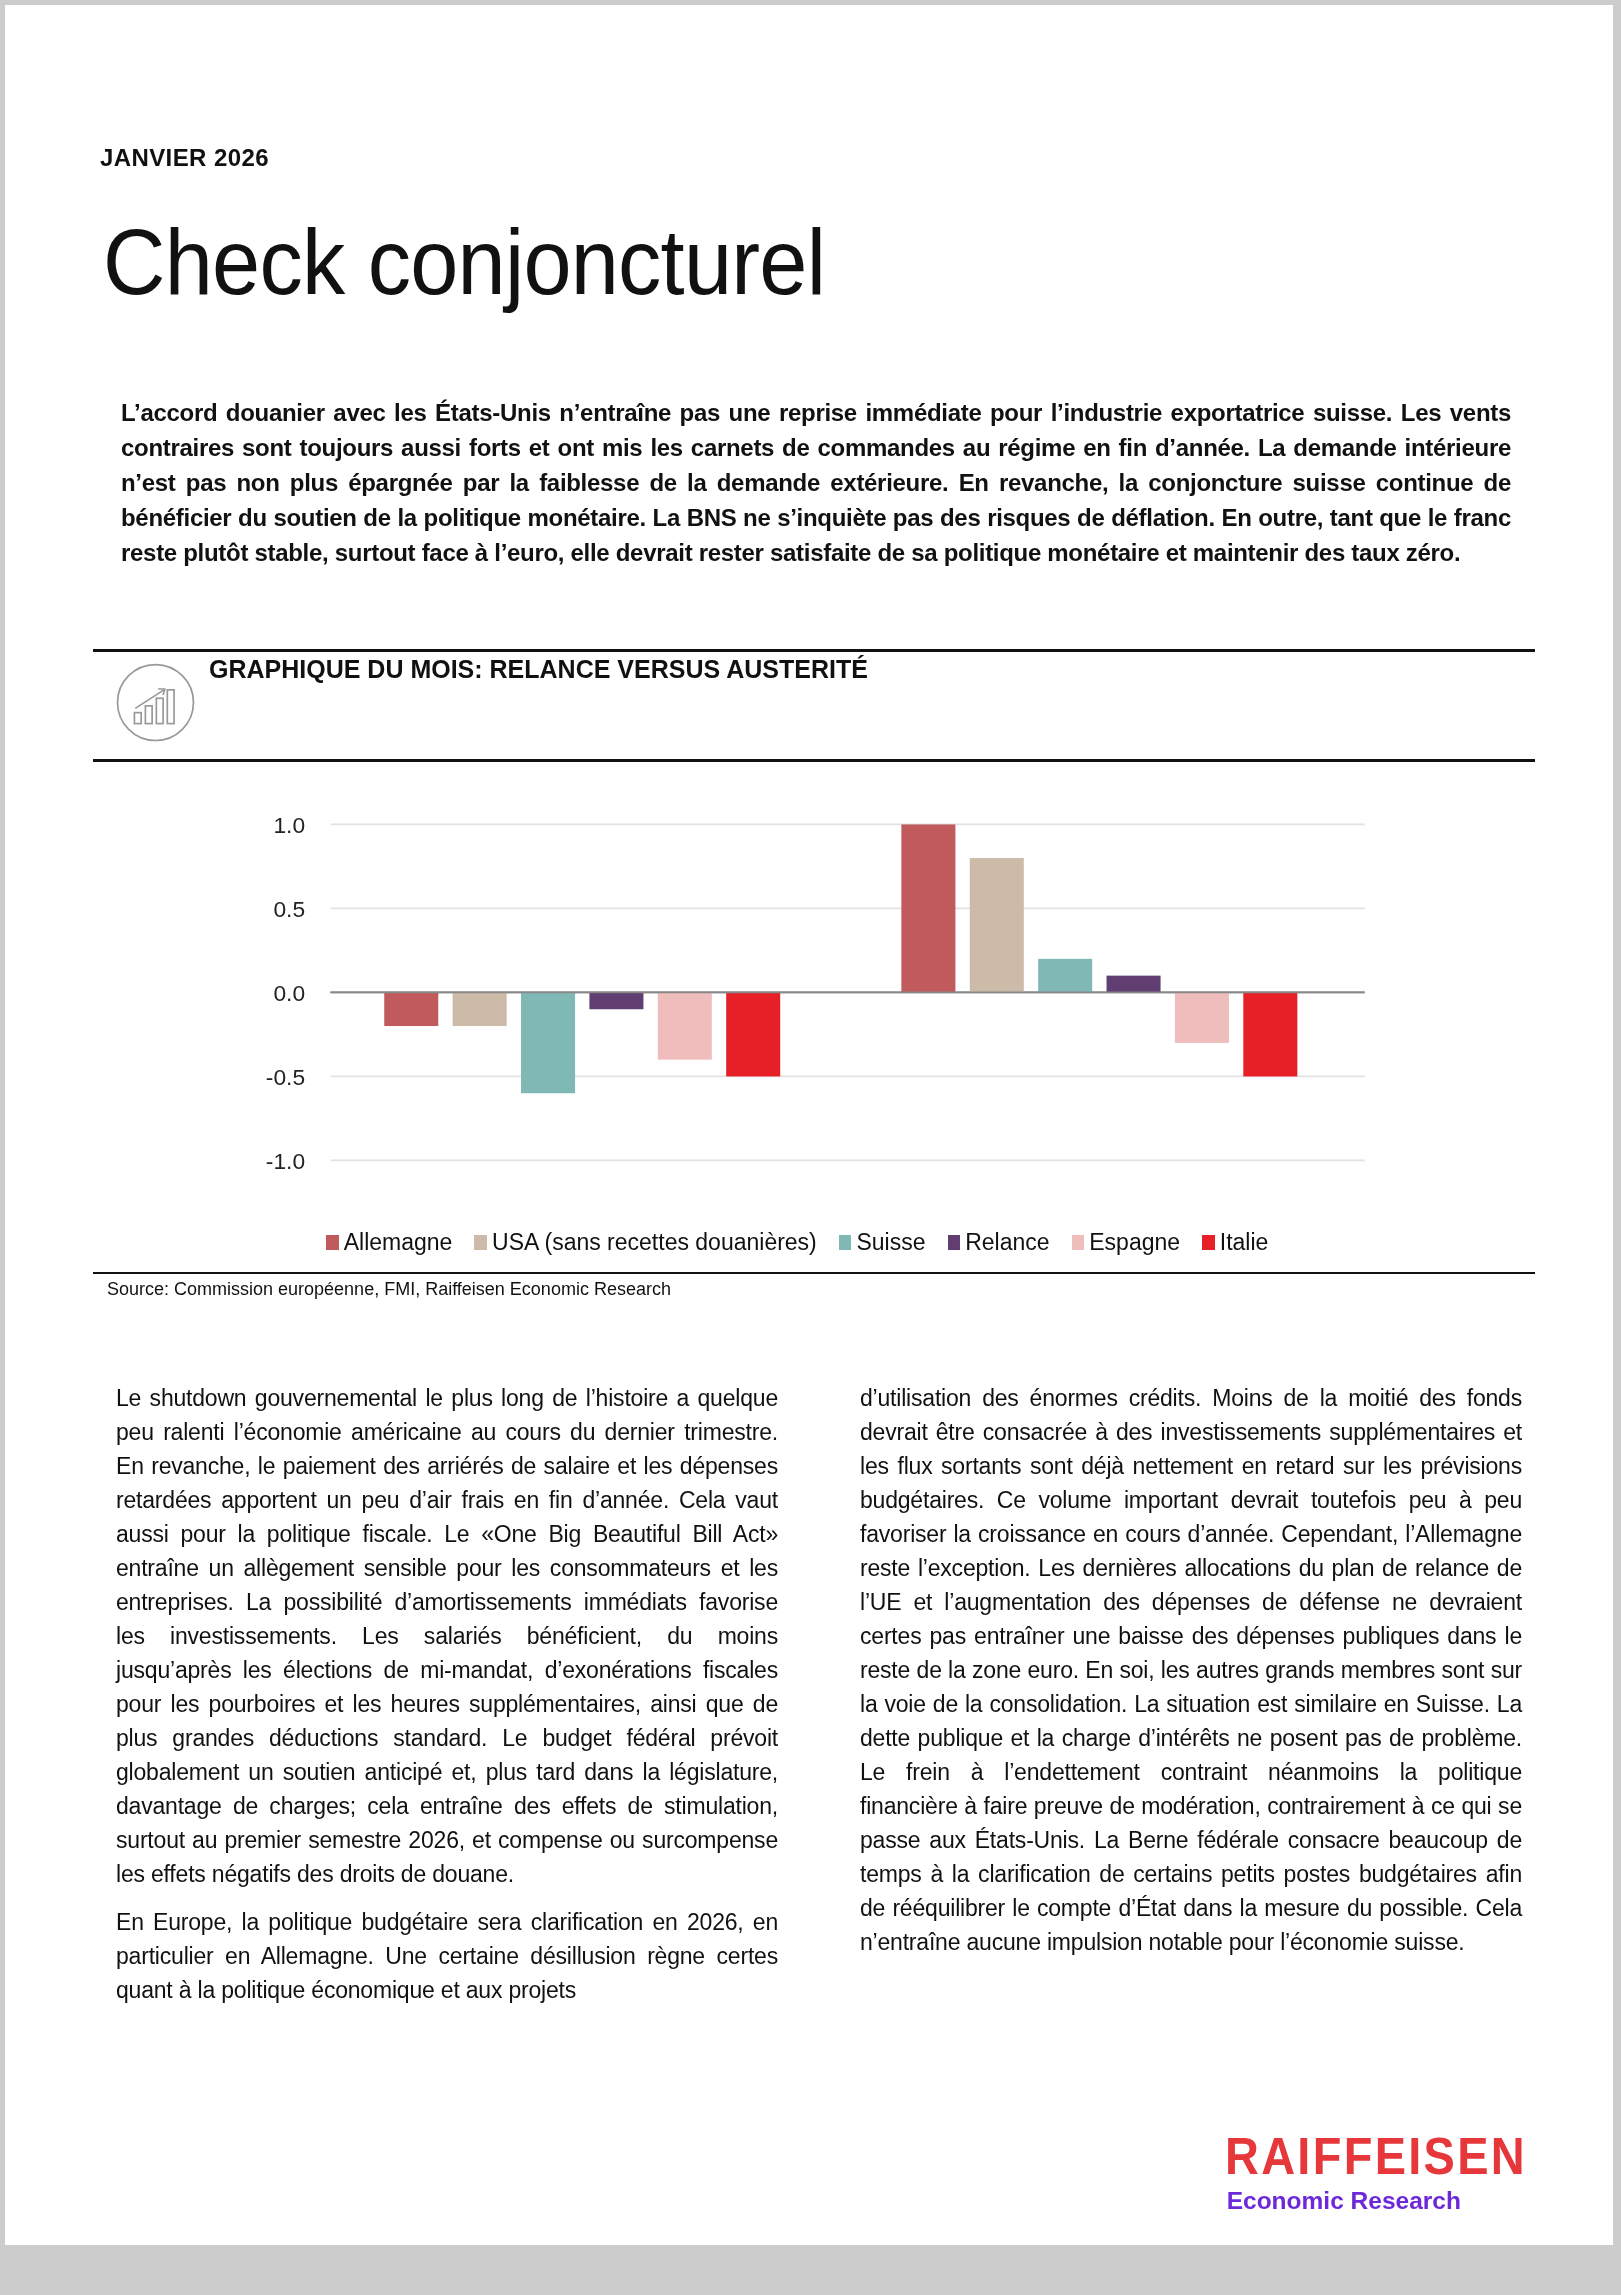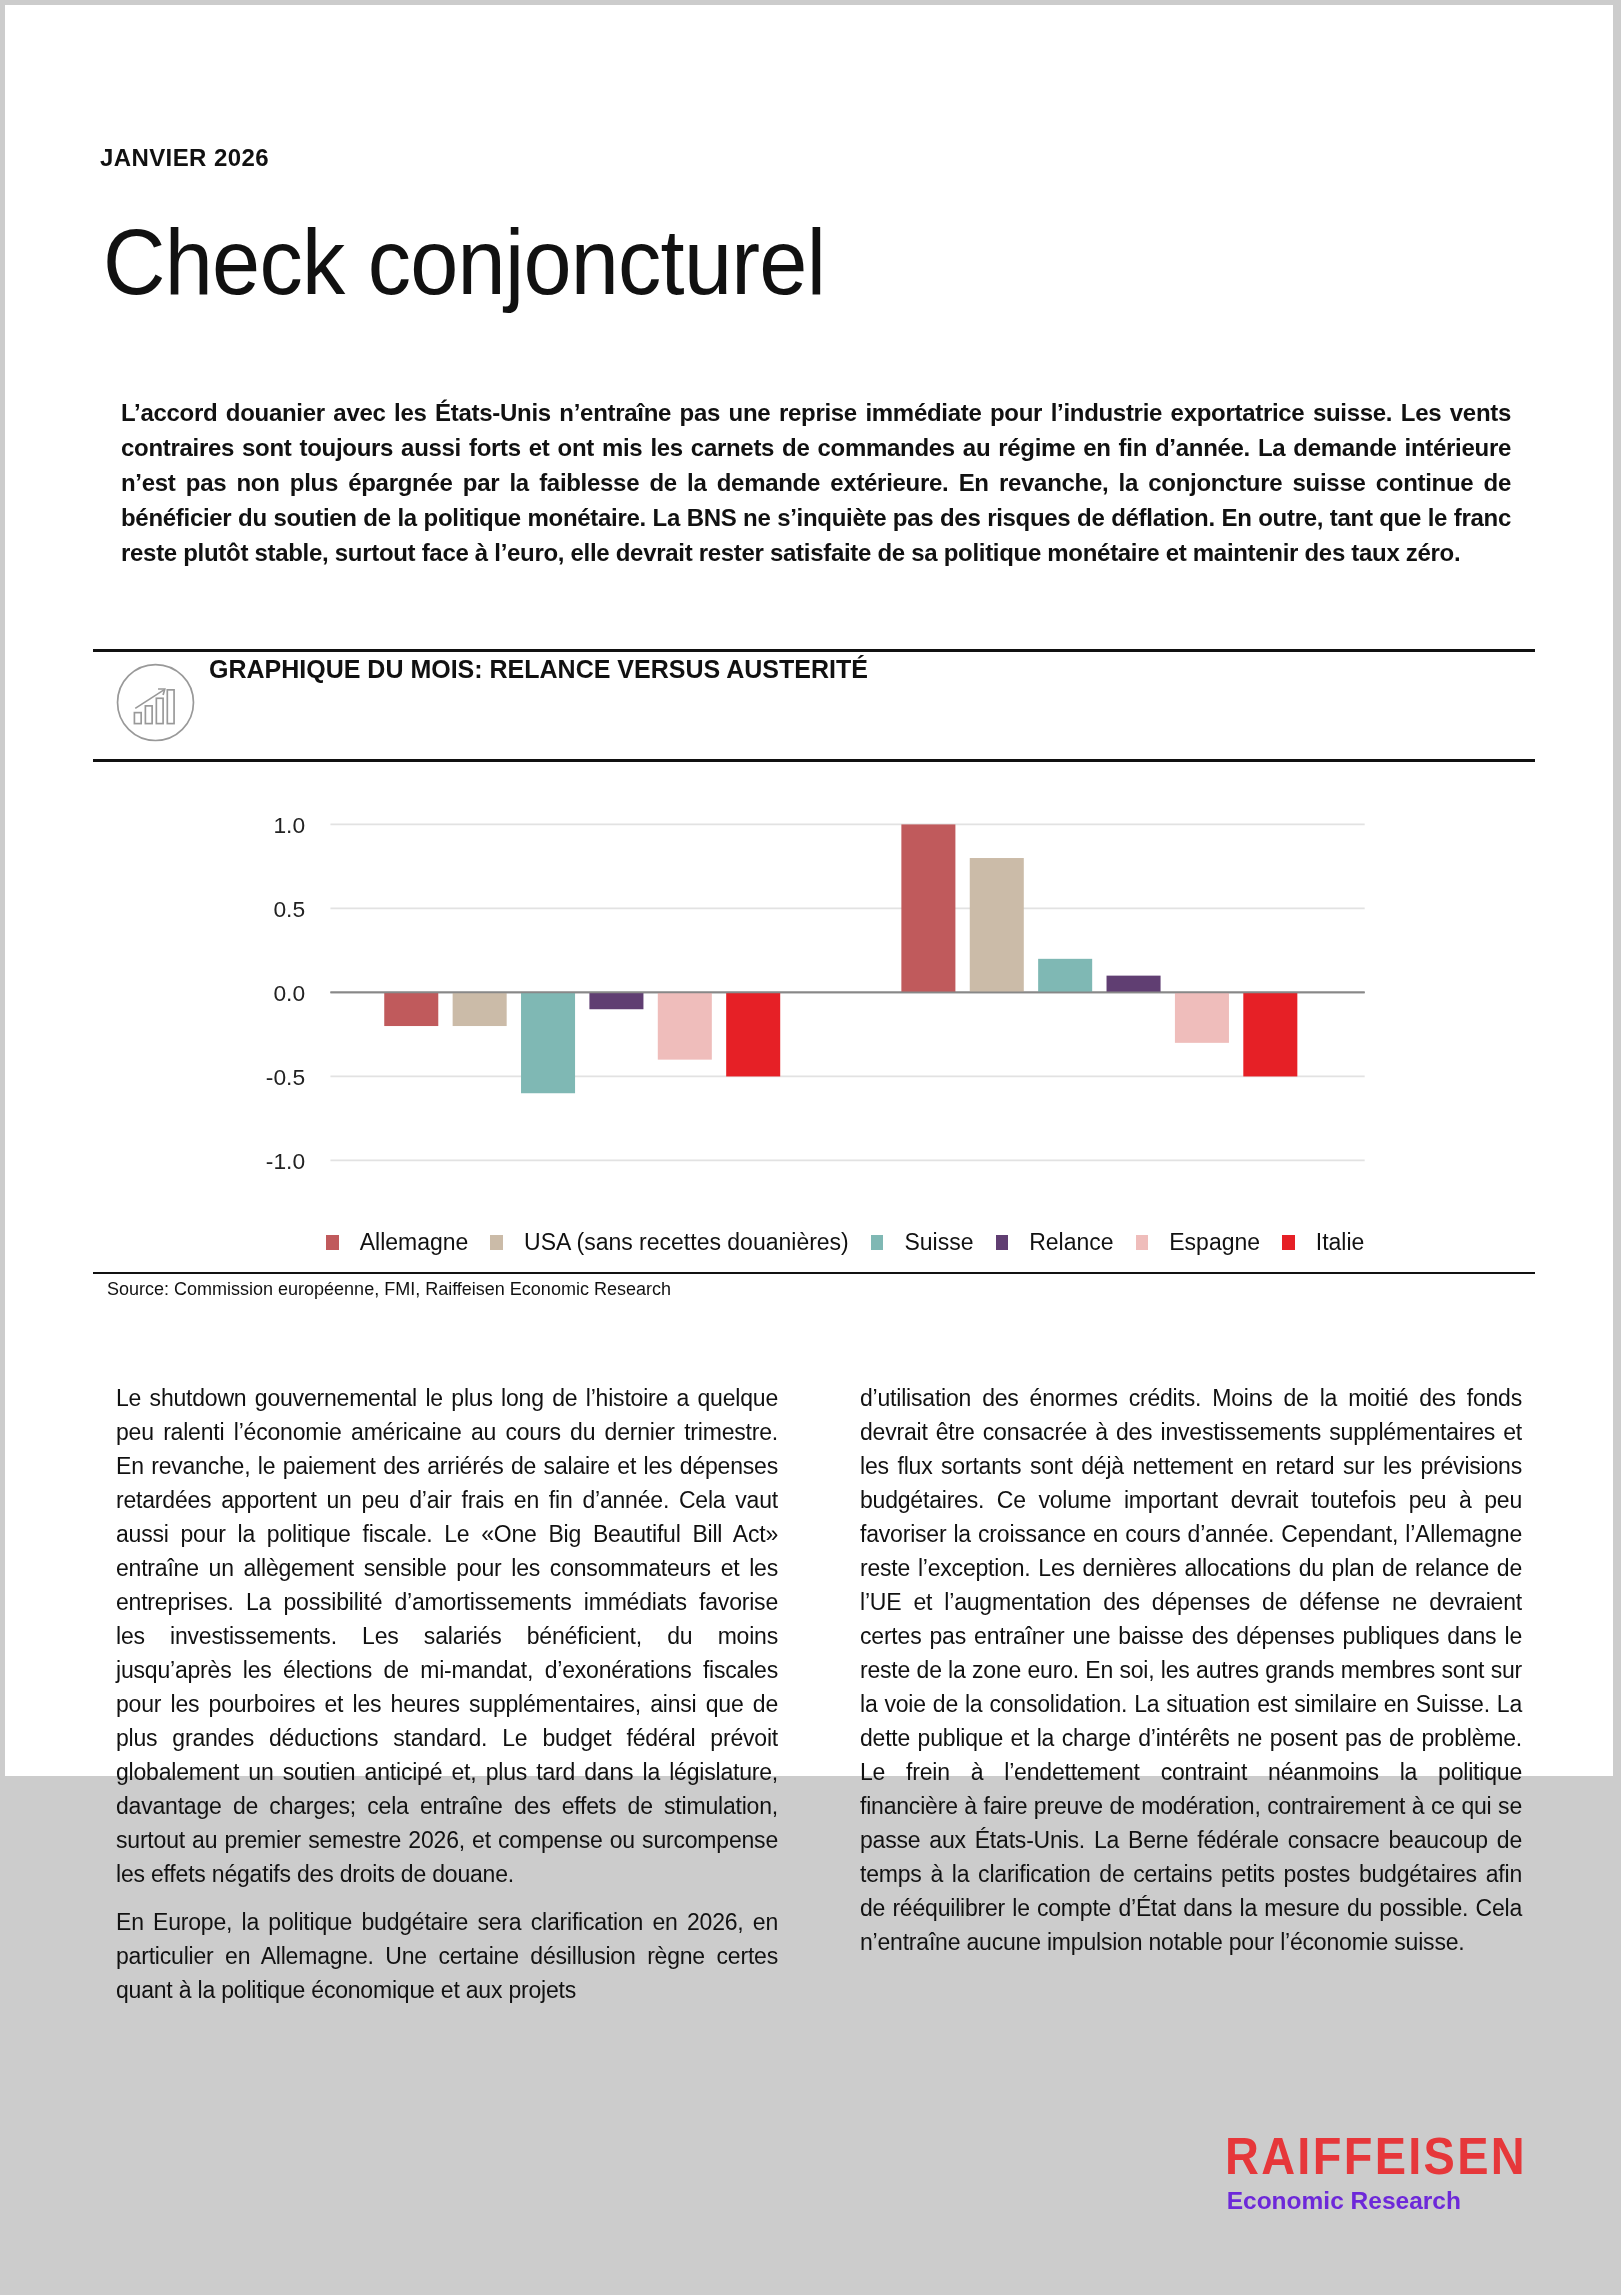--- a/index.html
+++ b/index.html
@@ -1,40 +1,40 @@
 <!DOCTYPE html>
 <html style="font-size:13.5px"><head>
 <meta charset="utf-8">
 <style>
   html, body { margin:0; padding:0; }
   body {
     width:1622px; height:2295px; background:#cccccc; position:relative;
     font-family:"Liberation Sans", "DejaVu Sans", sans-serif; color:#111;
   }
   .page {
-    position:absolute; left:5px; top:5px; width:1608px; height:1771px; background:#ffffff;
+    position:absolute; left:5px; top:5px; width:1608px; height:2240px; background:#ffffff;
   }
   .date { position:absolute; left:95px; top:139px; font-size:24px; font-weight:bold; letter-spacing:0.4px; }
   .title { position:absolute; left:98px; top:211px; font-size:93px; font-weight:normal; letter-spacing:-0.8px; line-height:1; transform:scaleX(0.93); transform-origin:left top; }
   .lead {
     position:absolute; left:108px; top:390px; width:1390px;
     font-size:24px; font-weight:bold; line-height:35px; text-align:justify;
     letter-spacing:-0.3px;
     margin-left:8px;
   }
   .rule { position:absolute; left:88px; width:1442px; background:#111; }
   .rule.r1 { top:644px; height:2.5px; }
   .rule.r2 { top:754px; height:2.5px; }
   .rule.r3 { top:1267px; height:1.7px; }
   .chart-icon { position:absolute; left:110px; top:657px; width:81px; height:81px; }
   .chart-heading { position:absolute; left:204px; top:650px; font-size:25px; font-weight:bold; }
   .chart-subtitle { position:absolute; left:96px; top:763px; font-size:22px; letter-spacing:-0.3px; }
   .chart-svg { position:absolute; left:203px; top:794px; }
   .legend { position:absolute; left:321px; top:1224px; display:flex; gap:22px; font-size:23px; align-items:center; }
-  .legend-item { display:flex; align-items:center; gap:21px; }
+  .legend-item { display:flex; align-items:center; gap:5px; }
   .swatch { width:12.7px; height:14.4px; display:inline-block; }
   .source { position:absolute; left:102px; top:1274px; font-size:18px; }
   .col { position:absolute; top:1376px; width:662px; font-size:23px; line-height:34px; text-align:justify; letter-spacing:-0.2px; }
   .col p { margin:0 0 13.5px 0; }
   .col.left { left:111px; }
   .col.right { left:855px; }
   .logo { position:absolute; left:1220px; top:2126px; }
   .logo-main { font-size:51px; font-weight:bold; color:#e6373a; letter-spacing:2.5px; line-height:1; transform:scaleX(0.92); transform-origin:left top; }
   .logo-sub { font-size:24.5px; font-weight:bold; color:#6d28d9; margin-top:5px; margin-left:1.7px; }
 </style>

